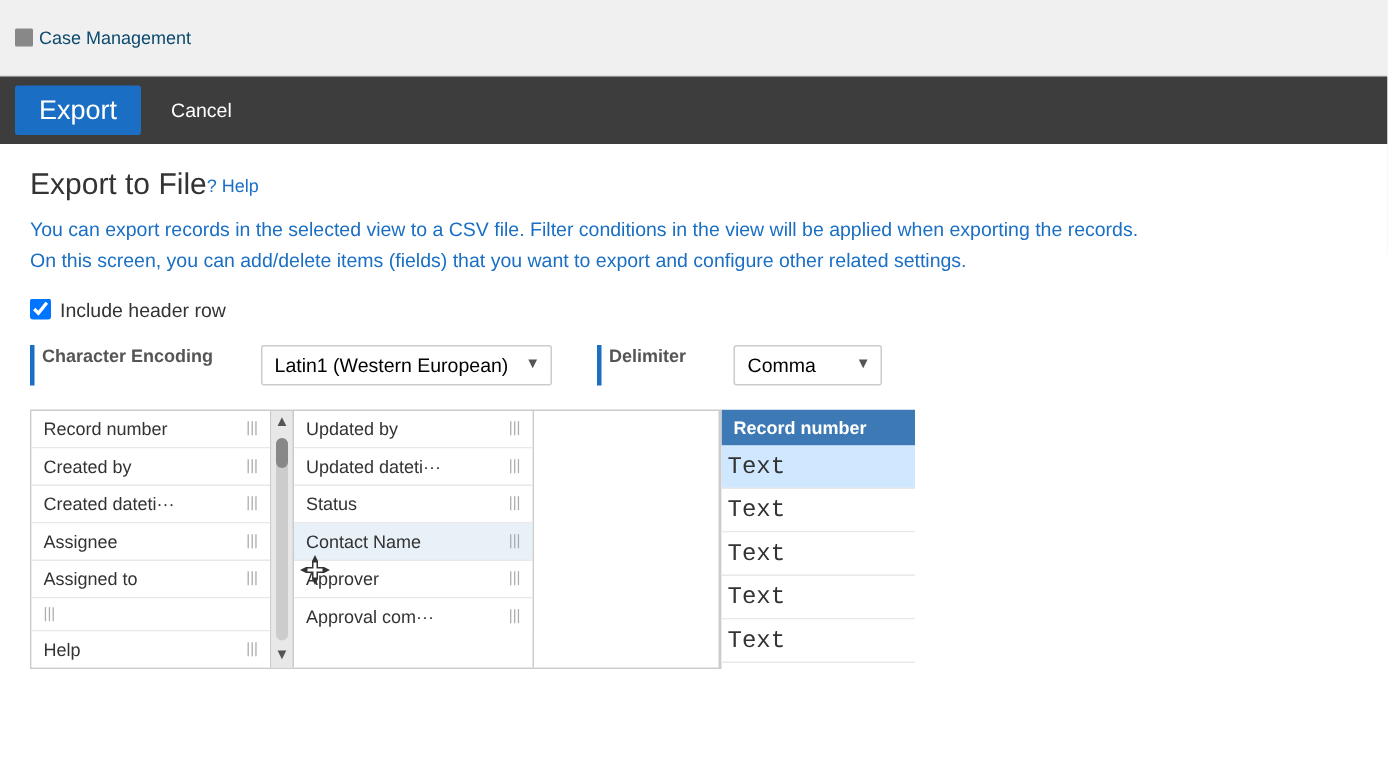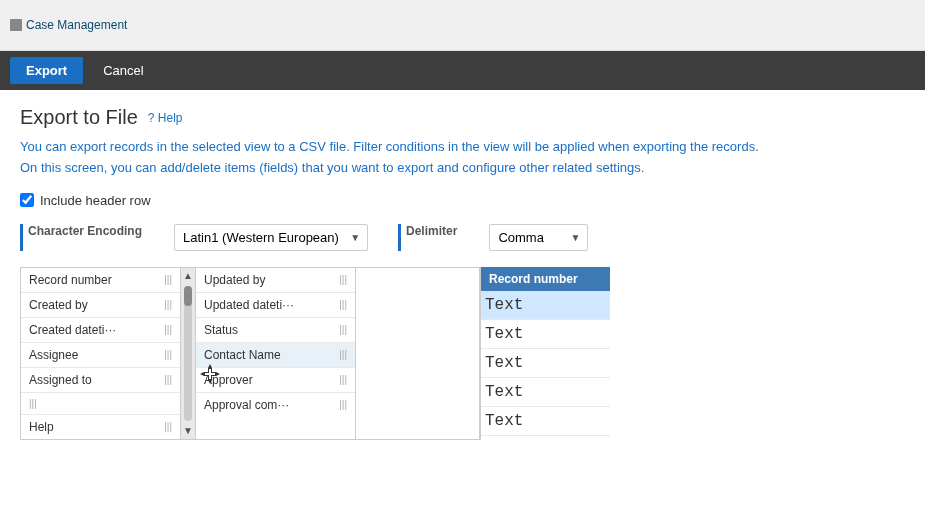--- a/index.html
+++ b/index.html
@@ -36,22 +36,22 @@
       padding: 6px 10px;
       display: flex;
       align-items: center;
       gap: 8px;
     }
     .btn-export {
       background: #1a6fc4;
       color: #fff;
       border: none;
       padding: 6px 16px;
-      font-size: 13px;
-      font-weight: bold;
+      font-size: 18px;
+      font-weight: normal;
       cursor: pointer;
       border-radius: 2px;
     }
     .btn-cancel {
       background: transparent;
       color: #fff;
       border: none;
       padding: 6px 12px;
       font-size: 13px;
       cursor: pointer;
@@ -64,21 +64,21 @@
       min-height: calc(508px - 58px - 24px);
     }
 
     .page-title {
       font-size: 20px;
       font-weight: normal;
       color: #333;
       margin-bottom: 8px;
       display: flex;
       align-items: center;
-      gap: 10px;
+      gap: 0;
     }
     .help-link {
       font-size: 12px;
       color: #1a6fc4;
       cursor: pointer;
       text-decoration: none;
     }
 
     .description {
       font-size: 13px;

